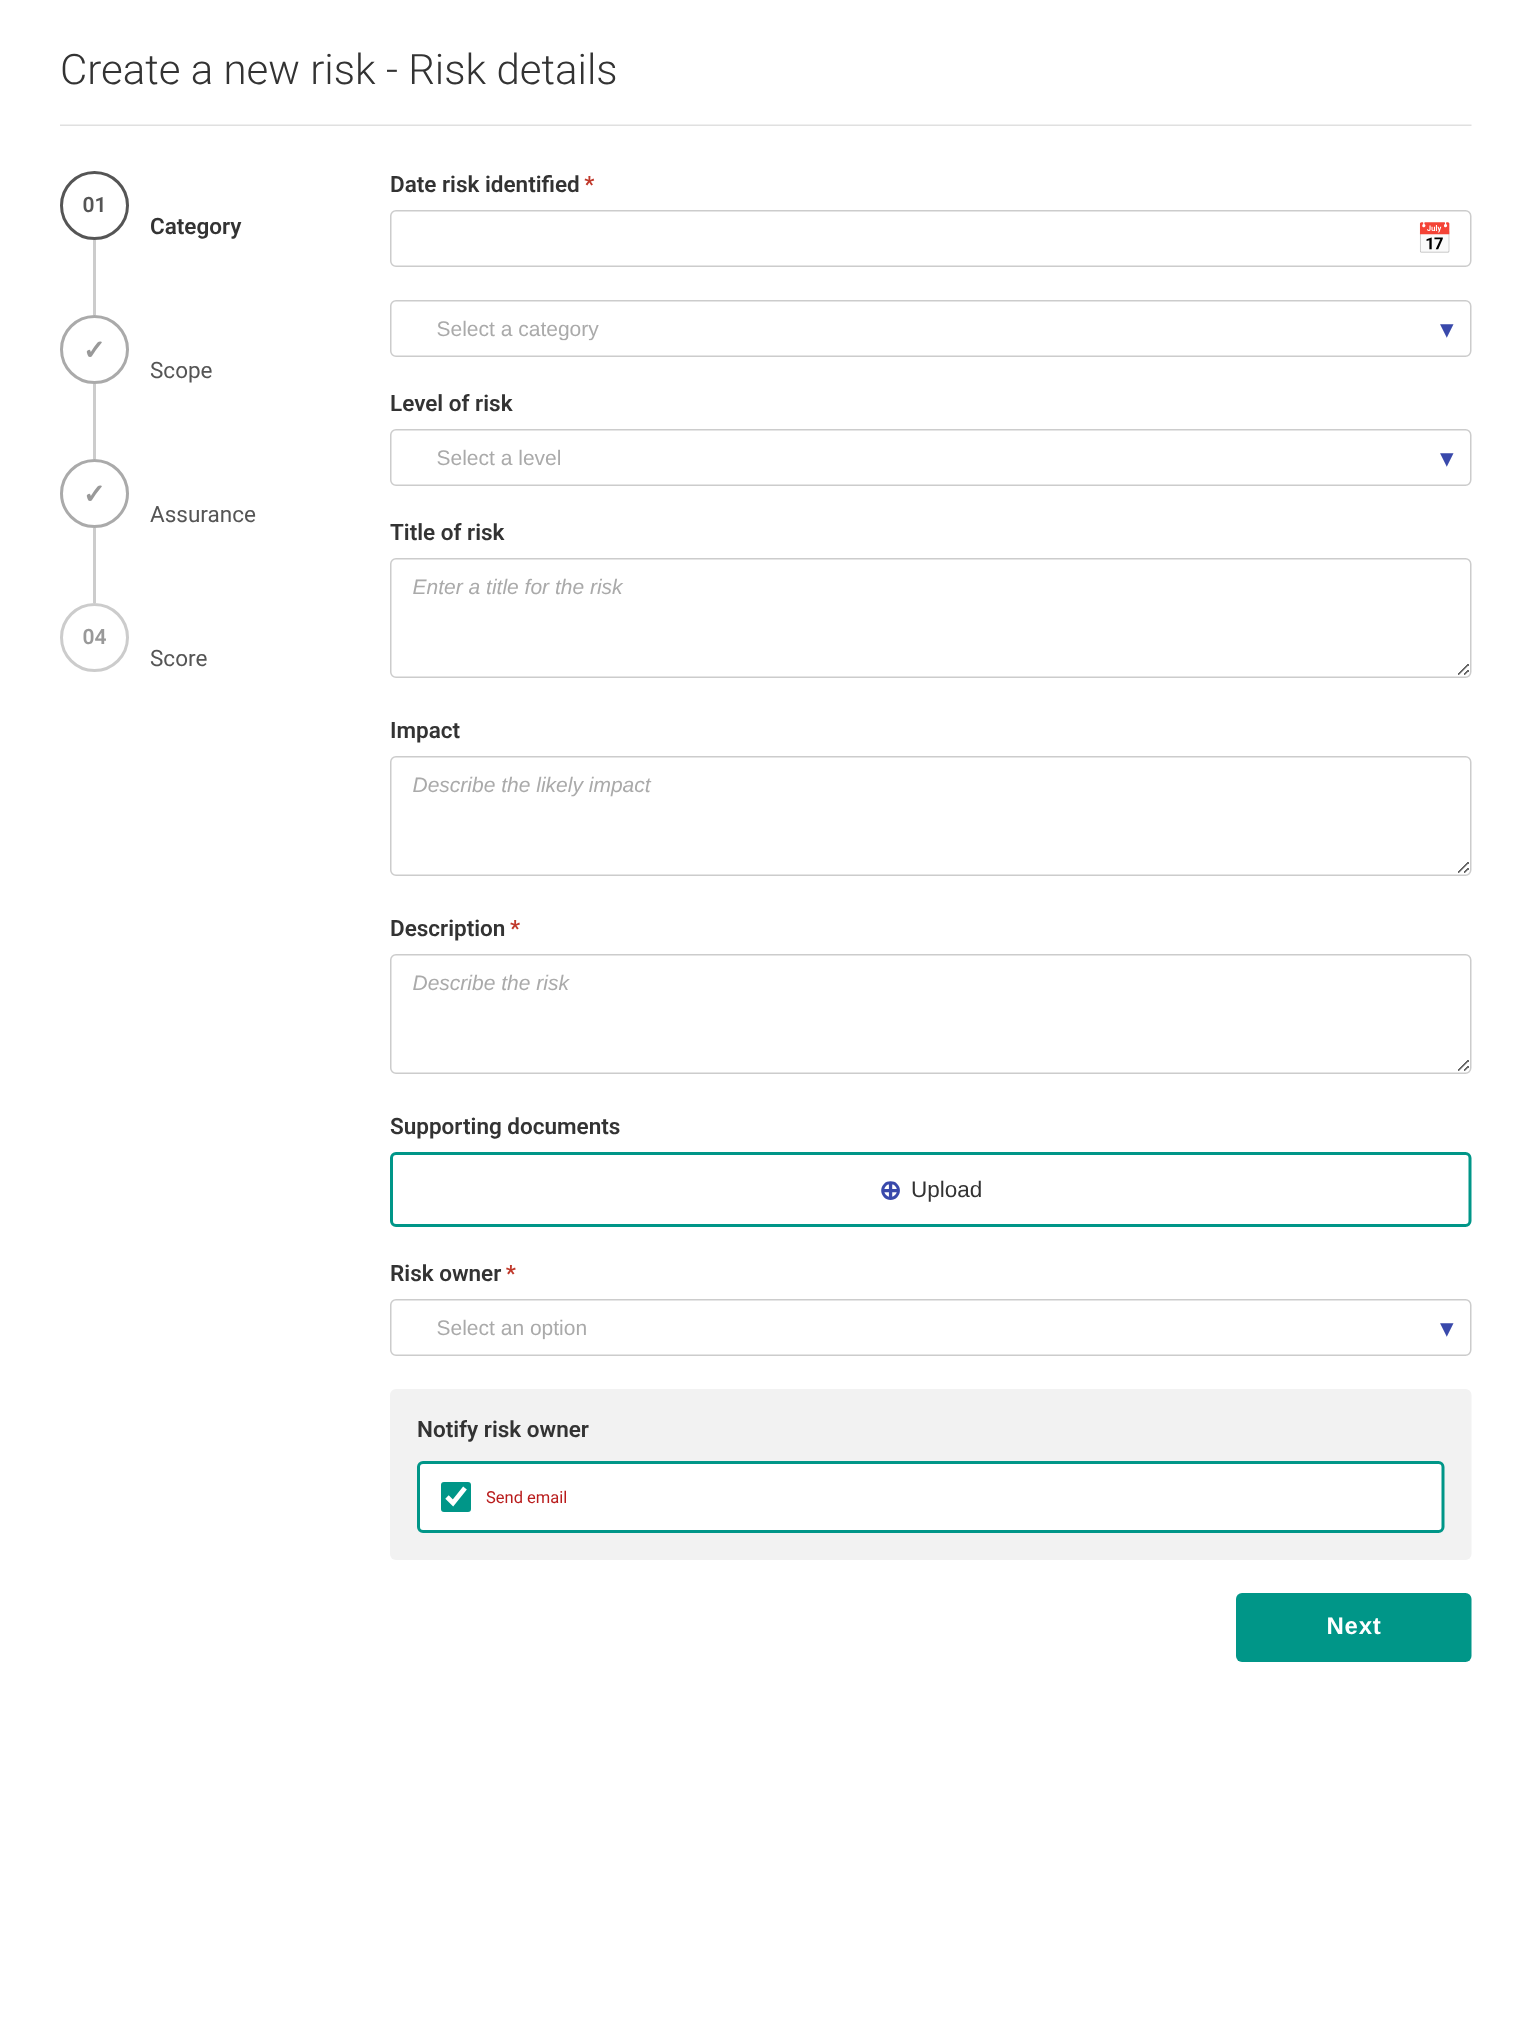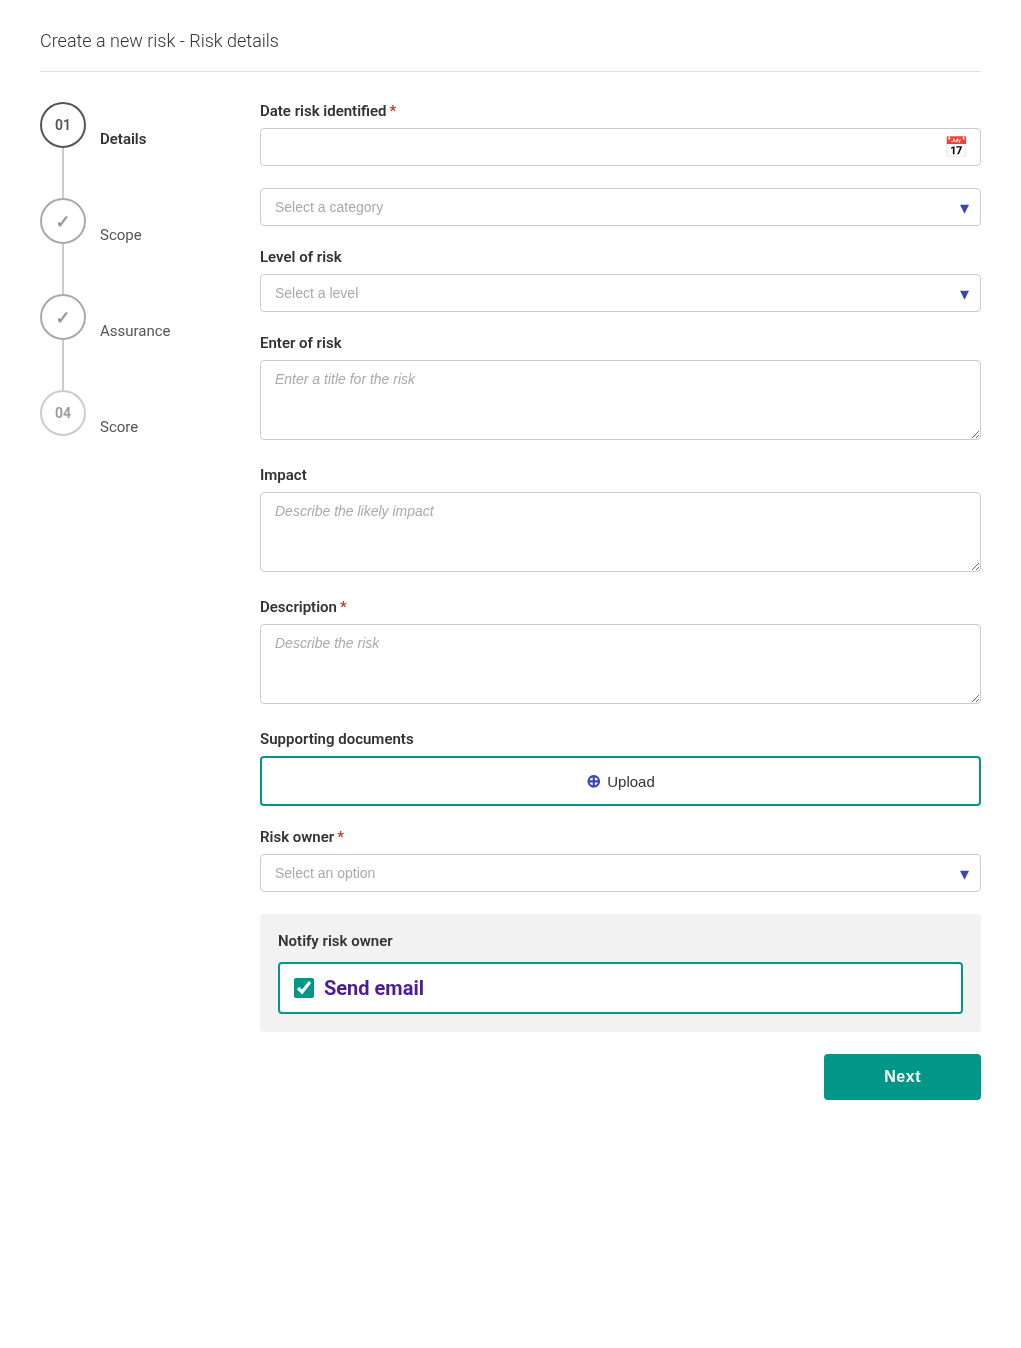--- a/index.html
+++ b/index.html
@@ -10,21 +10,21 @@
       min-height: 1348px;
     }
     .page-container {
       max-width: 1021px;
       margin: 0 auto;
       padding: 30px 40px;
       background: #fff;
       min-height: 1348px;
     }
     .page-title {
-      font-size: 18px;
+      font-size: 28px;
       font-weight: 300;
       color: #333;
       margin-bottom: 20px;
     }
     .divider {
       border: none;
       border-top: 1px solid #e0e0e0;
       margin-bottom: 30px;
     }
     .main-layout {
@@ -124,21 +124,21 @@
       color: #555;
       background: #fff;
       outline: none;
     }
     .form-input::placeholder {
       color: #aaa;
       font-style: italic;
     }
     .form-select {
       width: 100%;
-      padding: 10px 14px;
+      padding: 10px 30px;
       border: 1px solid #ccc;
       border-radius: 4px;
       font-size: 14px;
       color: #aaa;
       background: #fff;
       outline: none;
       appearance: none;
       -webkit-appearance: none;
       cursor: pointer;
     }
@@ -225,23 +225,22 @@
       background: #fff;
       cursor: pointer;
     }
     .notify-checkbox {
       width: 20px;
       height: 20px;
       accent-color: #009688;
       cursor: pointer;
     }
     .notify-text {
-      font-size: 20px;
-      color: #4c1d95;
-      font-weight: bold;
+      font-size: 11px;
+      color: #b91c1c;
     }
     .footer-btn-row {
       display: flex;
       justify-content: flex-end;
       margin-top: 10px;
     }
     .next-btn {
       background: #009688;
       color: #fff;
       border: none;
@@ -262,21 +261,21 @@
 
   <div class="main-layout">
 
     <div class="stepper">
 
       <div class="step-wrapper">
         <div class="step-item">
           <div class="step-circle active">
             <span>01</span>
           </div>
-          <span class="step-label active">Details</span>
+          <span class="step-label active">Category</span>
         </div>
       </div>
 
       <div class="step-wrapper">
         <div class="step-item">
           <div class="step-circle completed">
             <span class="checkmark">✓</span>
           </div>
           <span class="step-label">Scope</span>
         </div>
@@ -326,21 +325,21 @@
         <label class="form-label">Level of risk</label>
         <div class="select-wrapper">
           <select class="form-select">
             <option value="" disabled="" selected="">Select a level</option>
           </select>
           <span class="select-arrow">▾</span>
         </div>
       </div>
 
       <div class="form-group">
-        <label class="form-label">Enter of risk</label>
+        <label class="form-label">Title of risk</label>
         <textarea class="form-textarea" rows="3" placeholder="Enter a title for the risk" style=""></textarea>
       </div>
 
       <div class="form-group">
         <label class="form-label">Impact</label>
         <textarea class="form-textarea" rows="3" placeholder="Describe the likely impact" style=""></textarea>
       </div>
 
       <div class="form-group">
         <label class="form-label">

